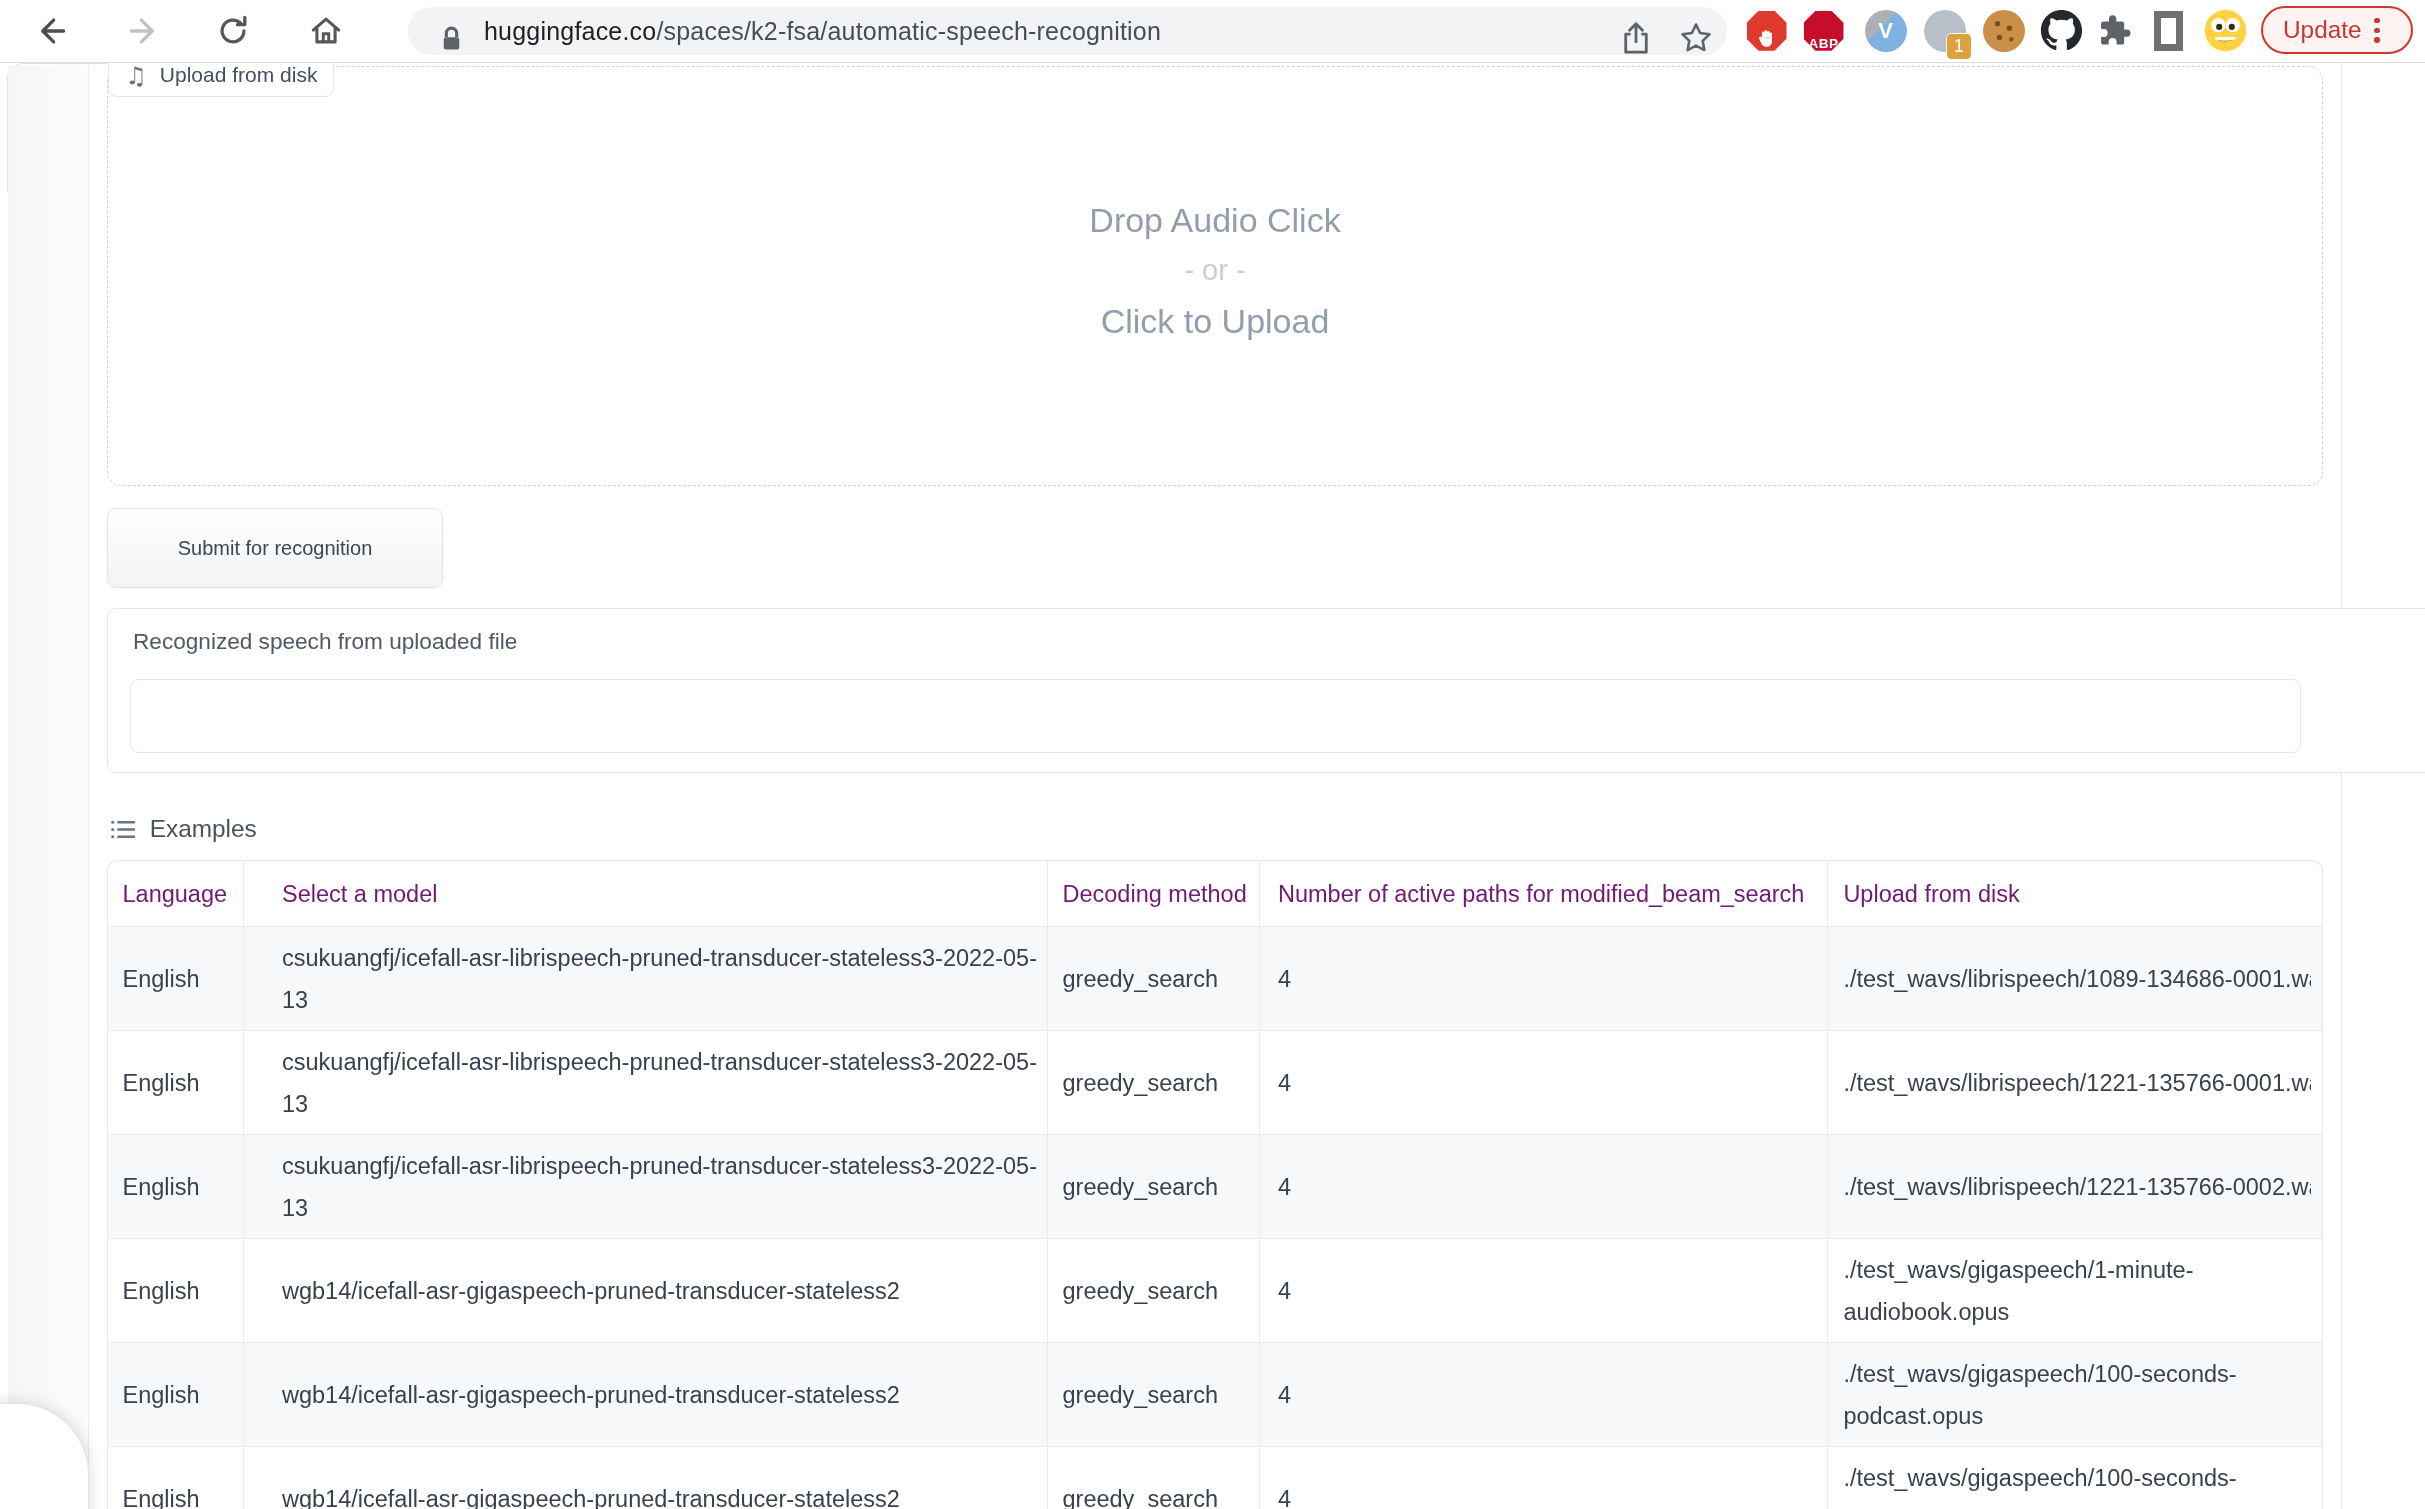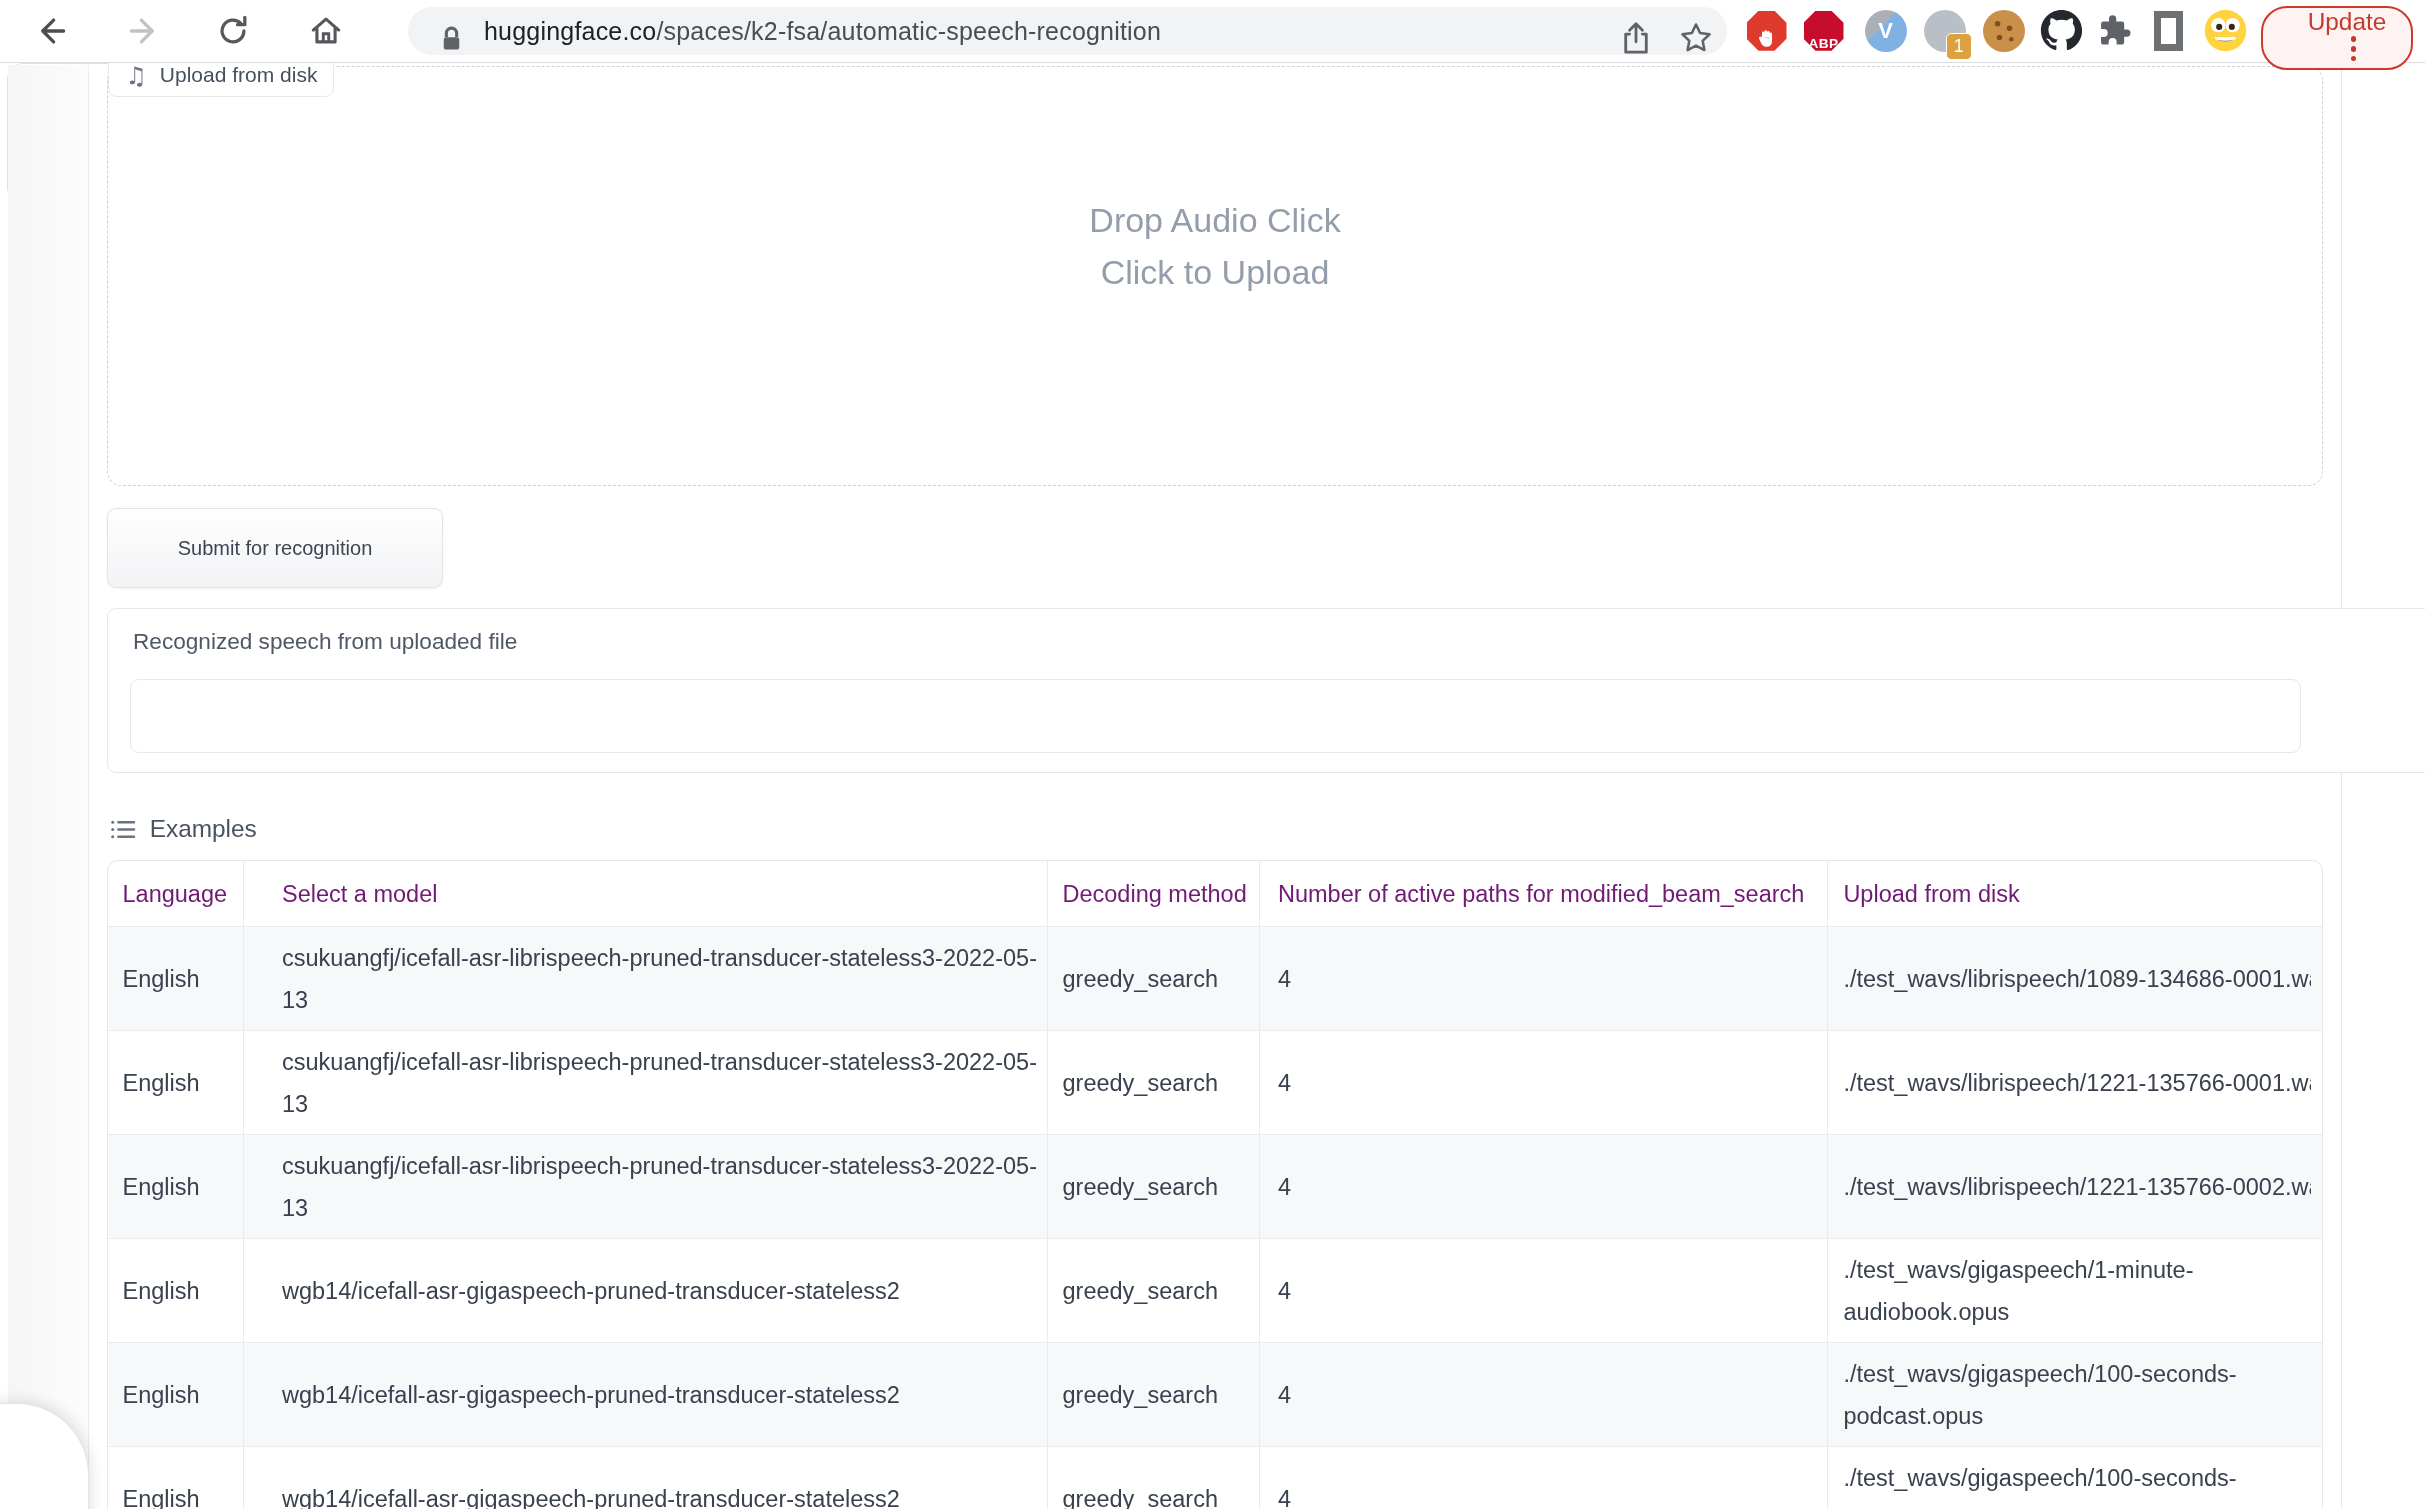--- a/index.html
+++ b/index.html
@@ -12,21 +12,21 @@
   .navbtn{position:absolute;top:9px;width:43px;height:43px;display:flex;align-items:center;justify-content:center;border-radius:50%;}
   #omnibox{position:absolute;left:408px;top:7.2px;width:1319px;height:48px;background:#f1f3f4;border-radius:24.4px;display:flex;align-items:center;}
   #url{font-size:25px;letter-spacing:0.2px;white-space:nowrap;}
   #url .dom{color:#202124;}
   #url .path{color:#494d52;}
   .boxicon{position:absolute;top:10px;width:42px;height:42px;display:flex;align-items:center;justify-content:center;}
   .ext{position:absolute;top:7.2px;width:47px;height:47px;display:flex;align-items:center;justify-content:center;}
   .circ{width:42px;height:42px;border-radius:50%;display:flex;align-items:center;justify-content:center;}
   .oct{width:40px;height:40px;clip-path:polygon(30% 0,70% 0,100% 30%,100% 70%,70% 100%,30% 100%,0 70%,0 30%);display:flex;align-items:flex-end;justify-content:center;}
   #badge1{position:absolute;right:-3.6px;bottom:-5.4px;min-width:23.5px;height:24.4px;background:#dda23f;border-radius:5.4px;color:#fff;font-size:18px;display:flex;align-items:center;justify-content:center;border:1.8px solid #fff;}
-  #update-pill{position:absolute;left:2261px;top:6.3px;width:152px;height:64px;border:2.7px solid #d0382b;border-radius:26px;background:#fdf3f2;display:flex;align-items:center;box-sizing:border-box;padding-left:20px;flex-direction:column;}
+  #update-pill{position:absolute;left:2261px;top:6.3px;width:152px;height:48px;border:2.7px solid #d0382b;border-radius:26px;background:#fdf3f2;display:flex;align-items:center;box-sizing:border-box;padding-left:20px;}
   #update-pill span.lbl{color:#c43a2d;font-size:24.4px;}
   #kebab{margin-left:12.7px;display:flex;flex-direction:column;gap:4.5px;}
   #kebab i{width:5.4px;height:5.4px;border-radius:50%;background:#c43a2d;display:block;}
   
   #content{position:absolute;left:0;top:62px;width:2426px;height:1447px;background:#fff;overflow:hidden;}
   #gutter{position:absolute;left:8.1px;top:2.7px;width:80px;height:1444px;background:linear-gradient(90deg,#f5f6f7,#fcfcfd);border-right:0.9px solid #ebedee;}
   #card-corner{position:absolute;left:7.2px;top:0.9px;width:127px;height:127px;border-left:0.9px solid #dfe1e3;border-top:0.9px solid #dfe1e3;border-top-left-radius:16.3px;}
   #scroll-divider{position:absolute;left:2341px;top:0;width:0.9px;height:1447px;background:#e6e7e8;}
   #corner-blob{position:absolute;left:-20px;top:1341px;width:107px;height:127px;background:#fff;border:0.9px solid #e2e3e5;border-top-right-radius:72px;box-shadow:2.7px -2.7px 12.7px rgba(0,0,0,.10);}
   
@@ -178,20 +178,21 @@
 </div>
 
 <div id="content">
   <div id="card-corner"></div>
   <div id="gutter"></div>
   <div id="scroll-divider"></div>
 
   <div id="dropzone"></div>
   <div id="droptext">
     <div class="l1">Drop Audio Click</div>
+    <div class="l2">- or -</div>
     <div class="l3">Click to Upload</div>
   </div>
 
   <div id="tab">
     <span class="note">♫</span>
     <span class="tlabel">Upload from disk</span>
   </div>
 
   <div id="submit-btn">Submit for recognition</div>
 

